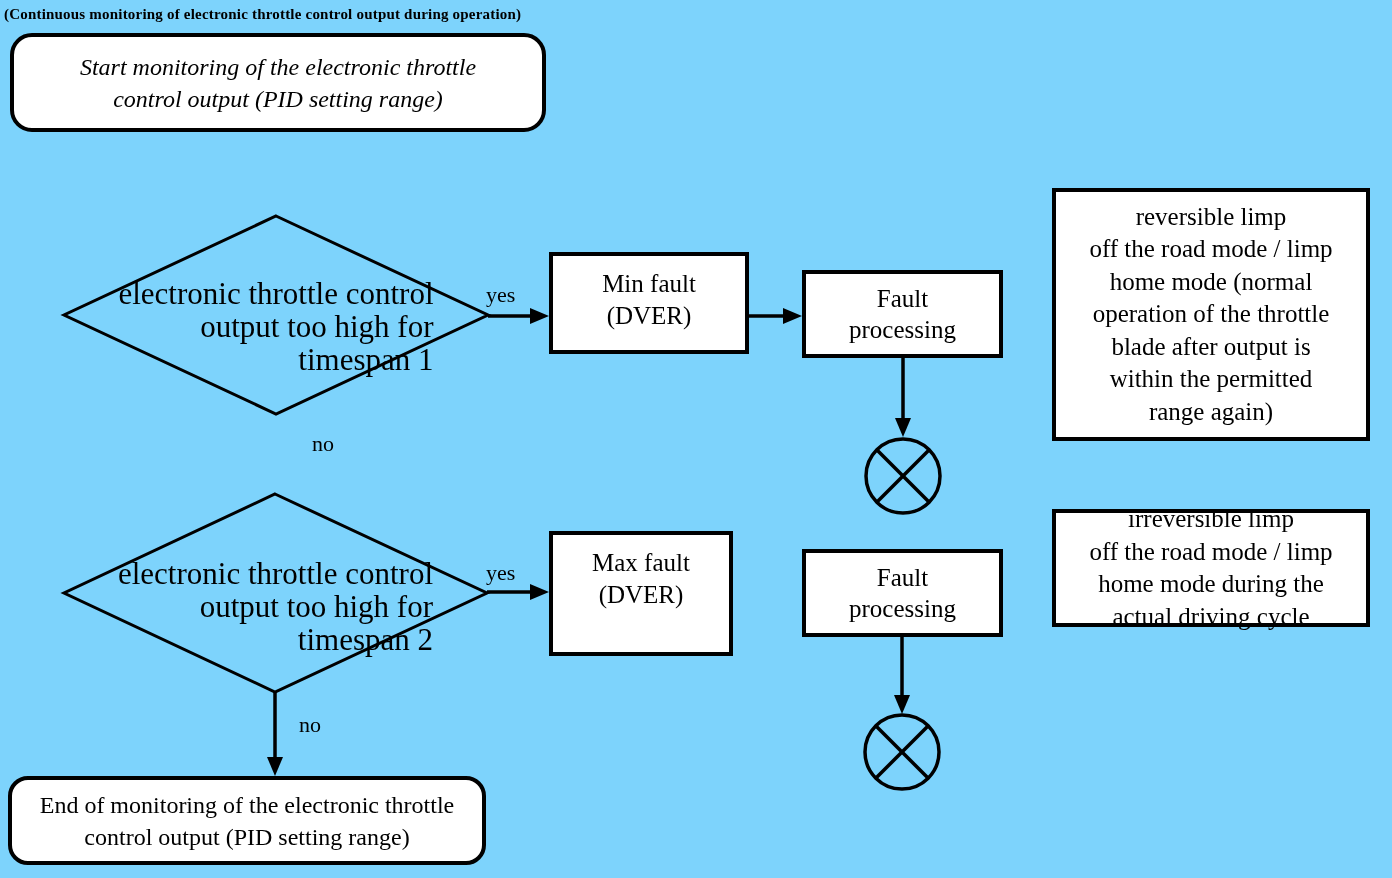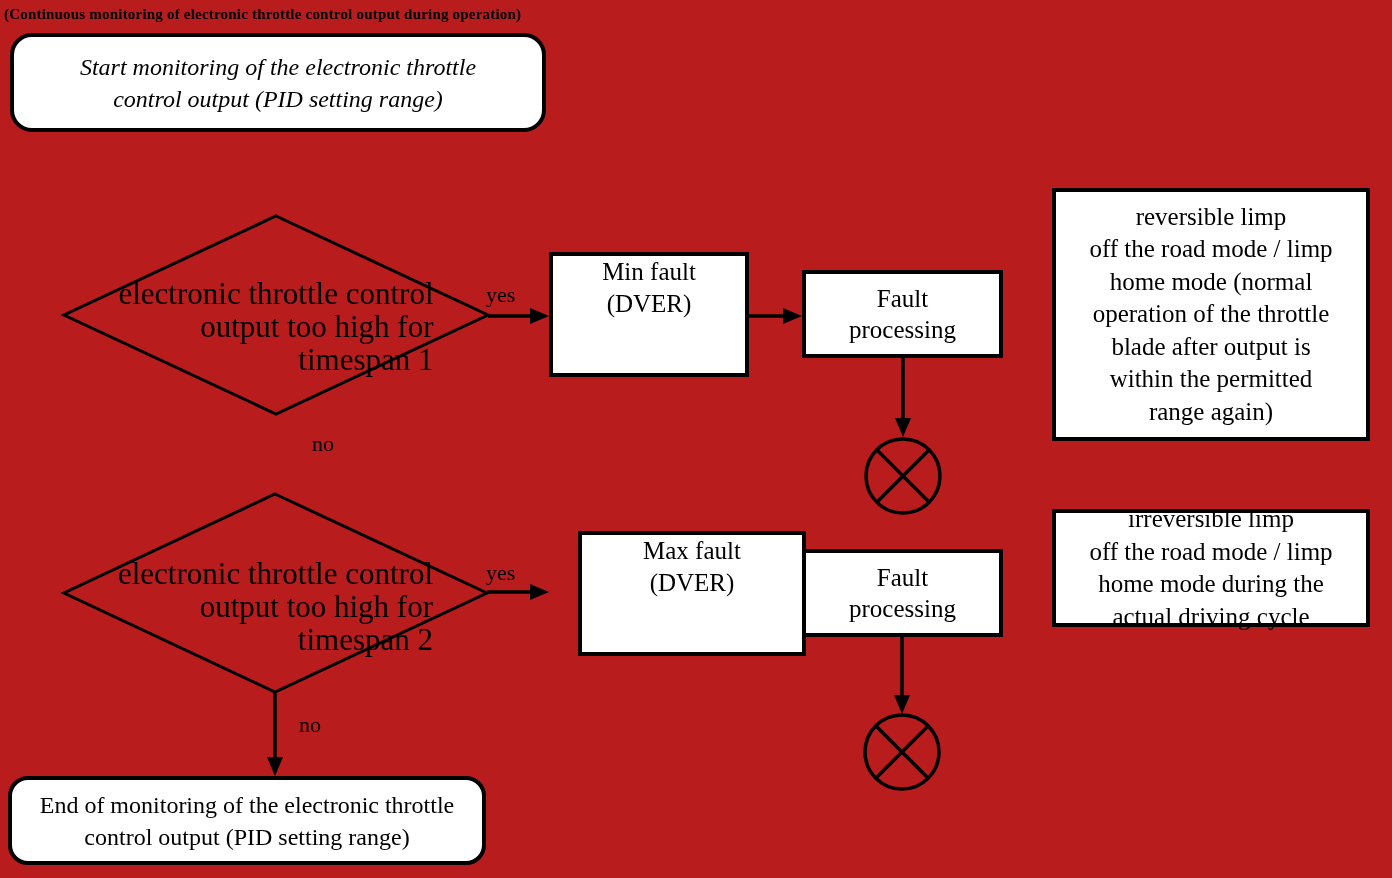--- a/index.html
+++ b/index.html
@@ -4,21 +4,21 @@
 <style>
   html, body {
     margin: 0;
     padding: 0;
     background: #ffffff;
   }
   .canvas {
     position: relative;
     width: 1392px;
     height: 878px;
-    background: #b91c1c;
+    background: #7dd3fc;
     font-family: "Liberation Serif", "DejaVu Serif", serif;
     color: #000000;
     overflow: hidden;
   }
   .shapes {
     position: absolute;
     left: 0;
     top: 0;
     width: 1392px;
     height: 878px;
@@ -36,22 +36,22 @@
     font-size: 25px;
     line-height: 32px;
   }
   .rounded {
     border-radius: 22px;
     font-size: 24px;
     line-height: 32px;
   }
   .start-node   { left: 10px;   top: 33px;  width: 536px; height: 99px; font-style: italic;  }
   .end-node     { left: 8px;   top: 776px; width: 478px; height: 89px; border-radius: 20px; }
-  .min-fault    { left: 549px;  top: 252px; width: 200px; height: 125px; align-items: flex-start; padding-top: 0; }
-  .max-fault    { left: 549px;  top: 531px; width: 228px; height: 125px; align-items: flex-start; padding-top: 0; margin-left: 29px; }
+  .min-fault    { left: 549px;  top: 252px; width: 200px; height: 102px; align-items: flex-start; padding-top: 12px; }
+  .max-fault    { left: 549px;  top: 531px; width: 184px; height: 125px; align-items: flex-start; padding-top: 12px; }
   .fault-proc-1 { left: 802px;  top: 270px; width: 201px; height: 88px; line-height: 31px; }
   .fault-proc-2 { left: 802px;  top: 549px; width: 201px; height: 88px; line-height: 31px; }
   .note-1       { left: 1052px; top: 188px; width: 318px; height: 253px; line-height: 32.5px; }
   .note-2       { left: 1052px; top: 509px; width: 318px; height: 118px; line-height: 32.5px; }
   .decision-label {
     position: absolute;
     display: flex;
     align-items: center;
     justify-content: center;
     text-align: right;

